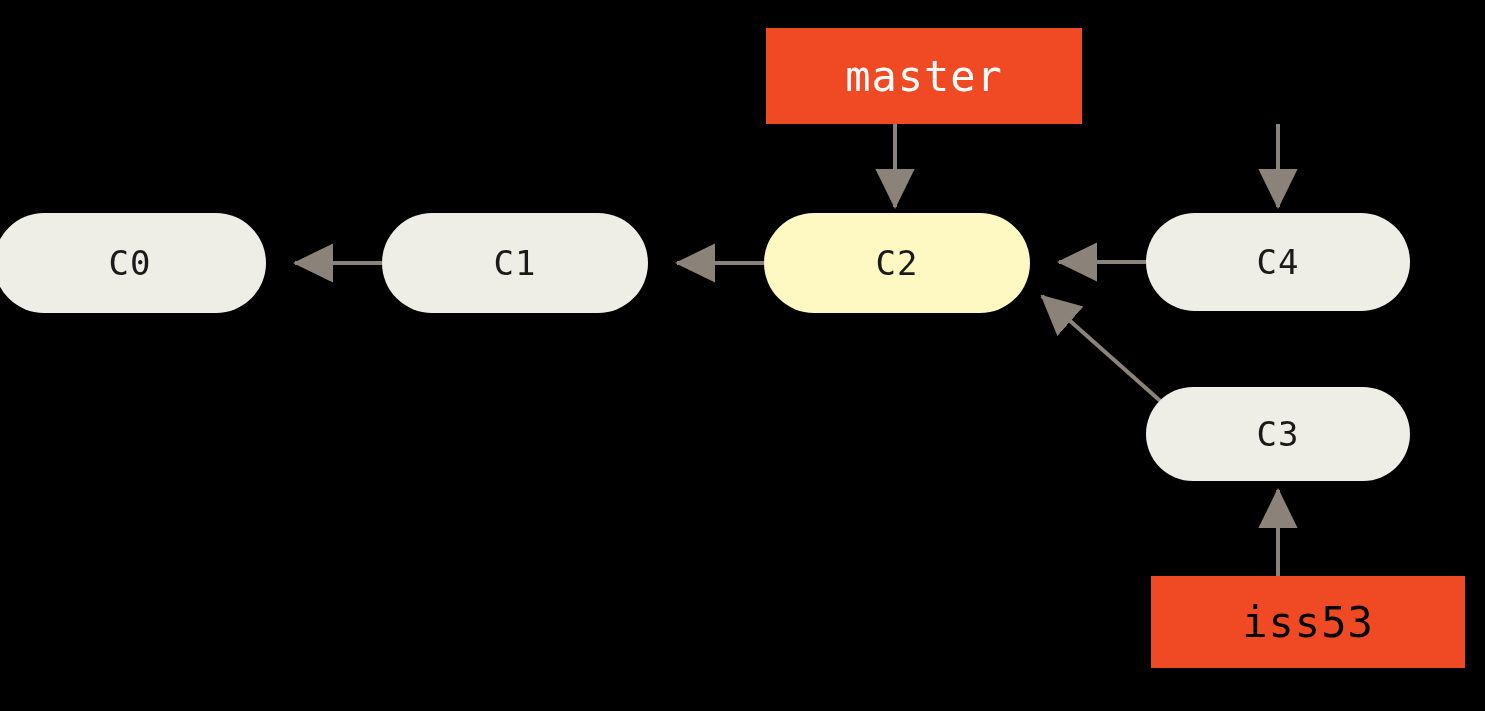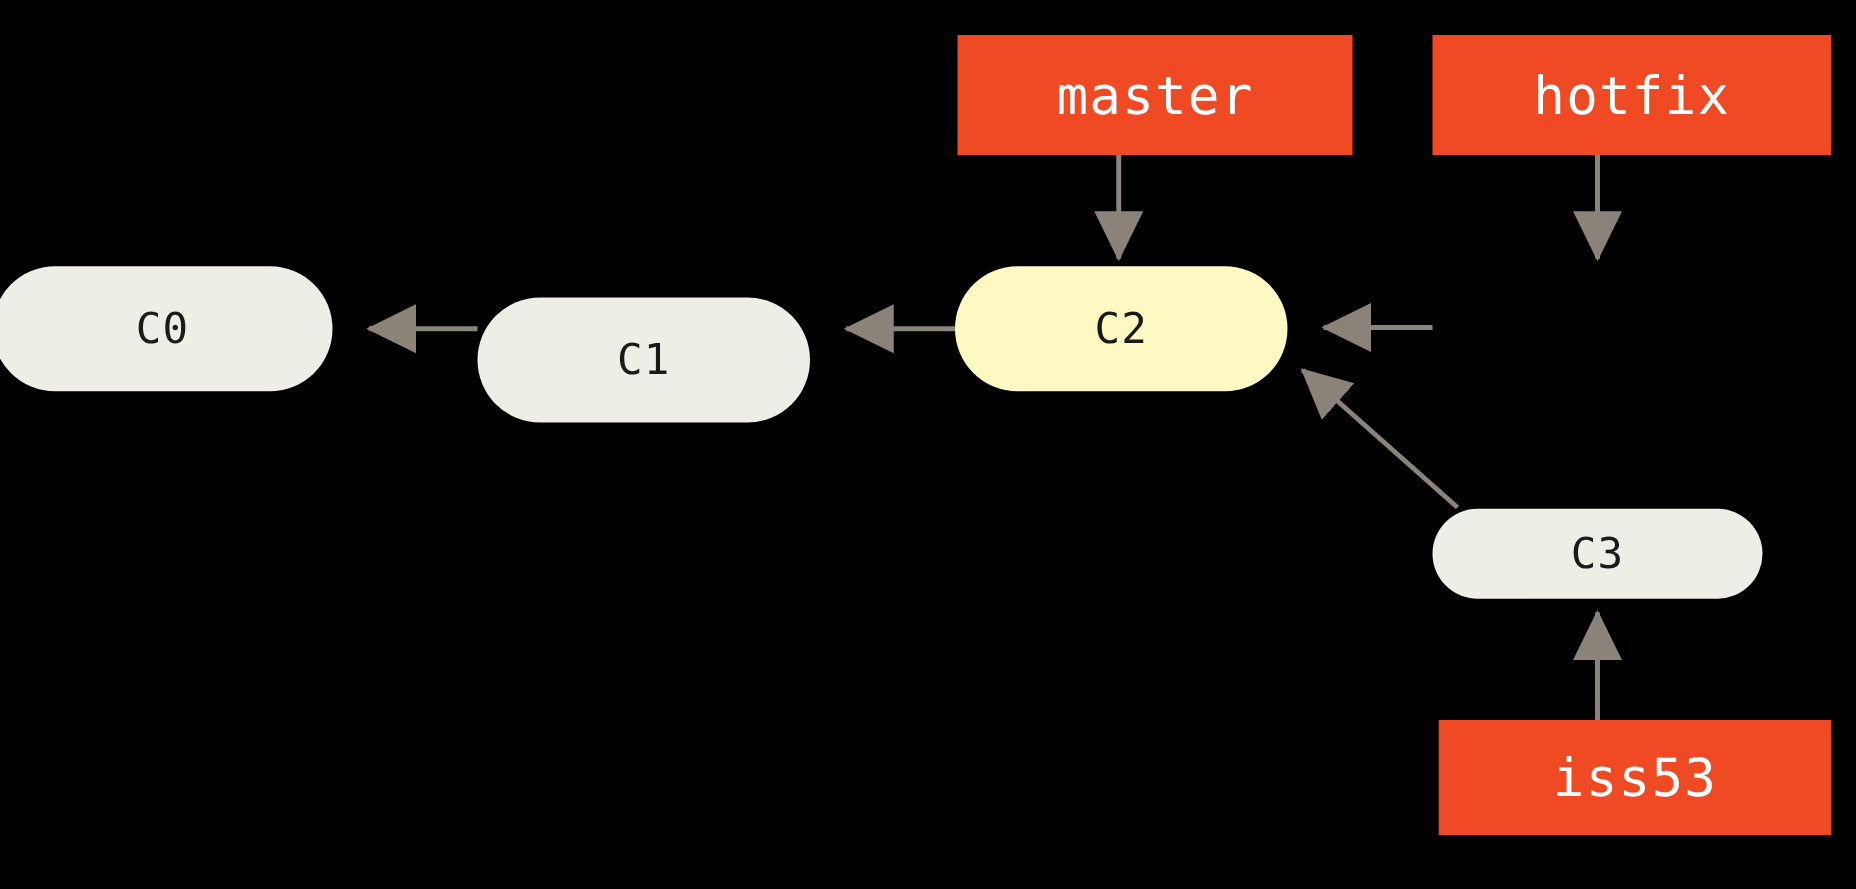--- a/index.html
+++ b/index.html
@@ -68,21 +68,21 @@
     <line x1="1166" y1="406" x2="1042" y2="296" stroke="#8B8279" stroke-width="4" marker-end="url(#arrowhead)"></line>
 
     <line x1="895" y1="124" x2="895" y2="207" stroke="#8B8279" stroke-width="4" marker-end="url(#arrowhead)"></line>
 
     <line x1="1278" y1="124" x2="1278" y2="207" stroke="#8B8279" stroke-width="4" marker-end="url(#arrowhead)"></line>
 
     <line x1="1278" y1="576" x2="1278" y2="490" stroke="#8B8279" stroke-width="4" marker-end="url(#arrowhead)"></line>
   </svg>
 
   <div class="commit" style="left: -6px; top: 213px; width: 272px; height: 100px; background: rgb(239, 238, 230); color: rgb(26, 26, 26);">C0</div>
-  <div class="commit" style="left: 382px; top: 213px; width: 266px; height: 100px; background: rgb(239, 238, 230); color: rgb(26, 26, 26); margin-top: 25px;">C1</div>
+  <div class="commit" style="left: 382px; top: 213px; width: 266px; height: 100px; background: rgb(239, 238, 230); color: rgb(26, 26, 26);">C1</div>
   <div class="commit" style="left: 764px; top: 213px; width: 266px; height: 100px; background: #fef9c3; color: rgb(26, 26, 26);">C2</div>
-  <div class="commit" style="left: 1146px; top: 387px; width: 264px; height: 72px; background: rgb(239, 238, 230); color: rgb(26, 26, 26); margin-top: 20px;">C3</div>
+  <div class="commit" style="left: 1146px; top: 213px; width: 264px; height: 98px; background: rgb(239, 238, 230); color: rgb(26, 26, 26);">C4</div>
+  <div class="commit" style="left: 1146px; top: 387px; width: 264px; height: 94px; background: rgb(239, 238, 230); color: rgb(26, 26, 26);">C3</div>
 
   <div class="branch" style="left: 766px; top: 28px; width: 316px; height: 96px; background: rgb(240, 74, 37); color: rgb(255, 255, 255);">master</div>
-  <div class="branch" style="left: 1146px; top: 28px; width: 319px; height: 96px; background: rgb(240, 74, 37); color: rgb(255, 255, 255);">hotfix</div>
-  <div class="branch" style="left: 1151px; top: 576px; width: 314px; height: 92px; background: rgb(240, 74, 37); color: #ffffff;">iss53</div>
+  <div class="branch" style="left: 1151px; top: 576px; width: 314px; height: 92px; background: rgb(240, 74, 37); color: #000000;">iss53</div>
 
 </div>
 
 </body></html>

